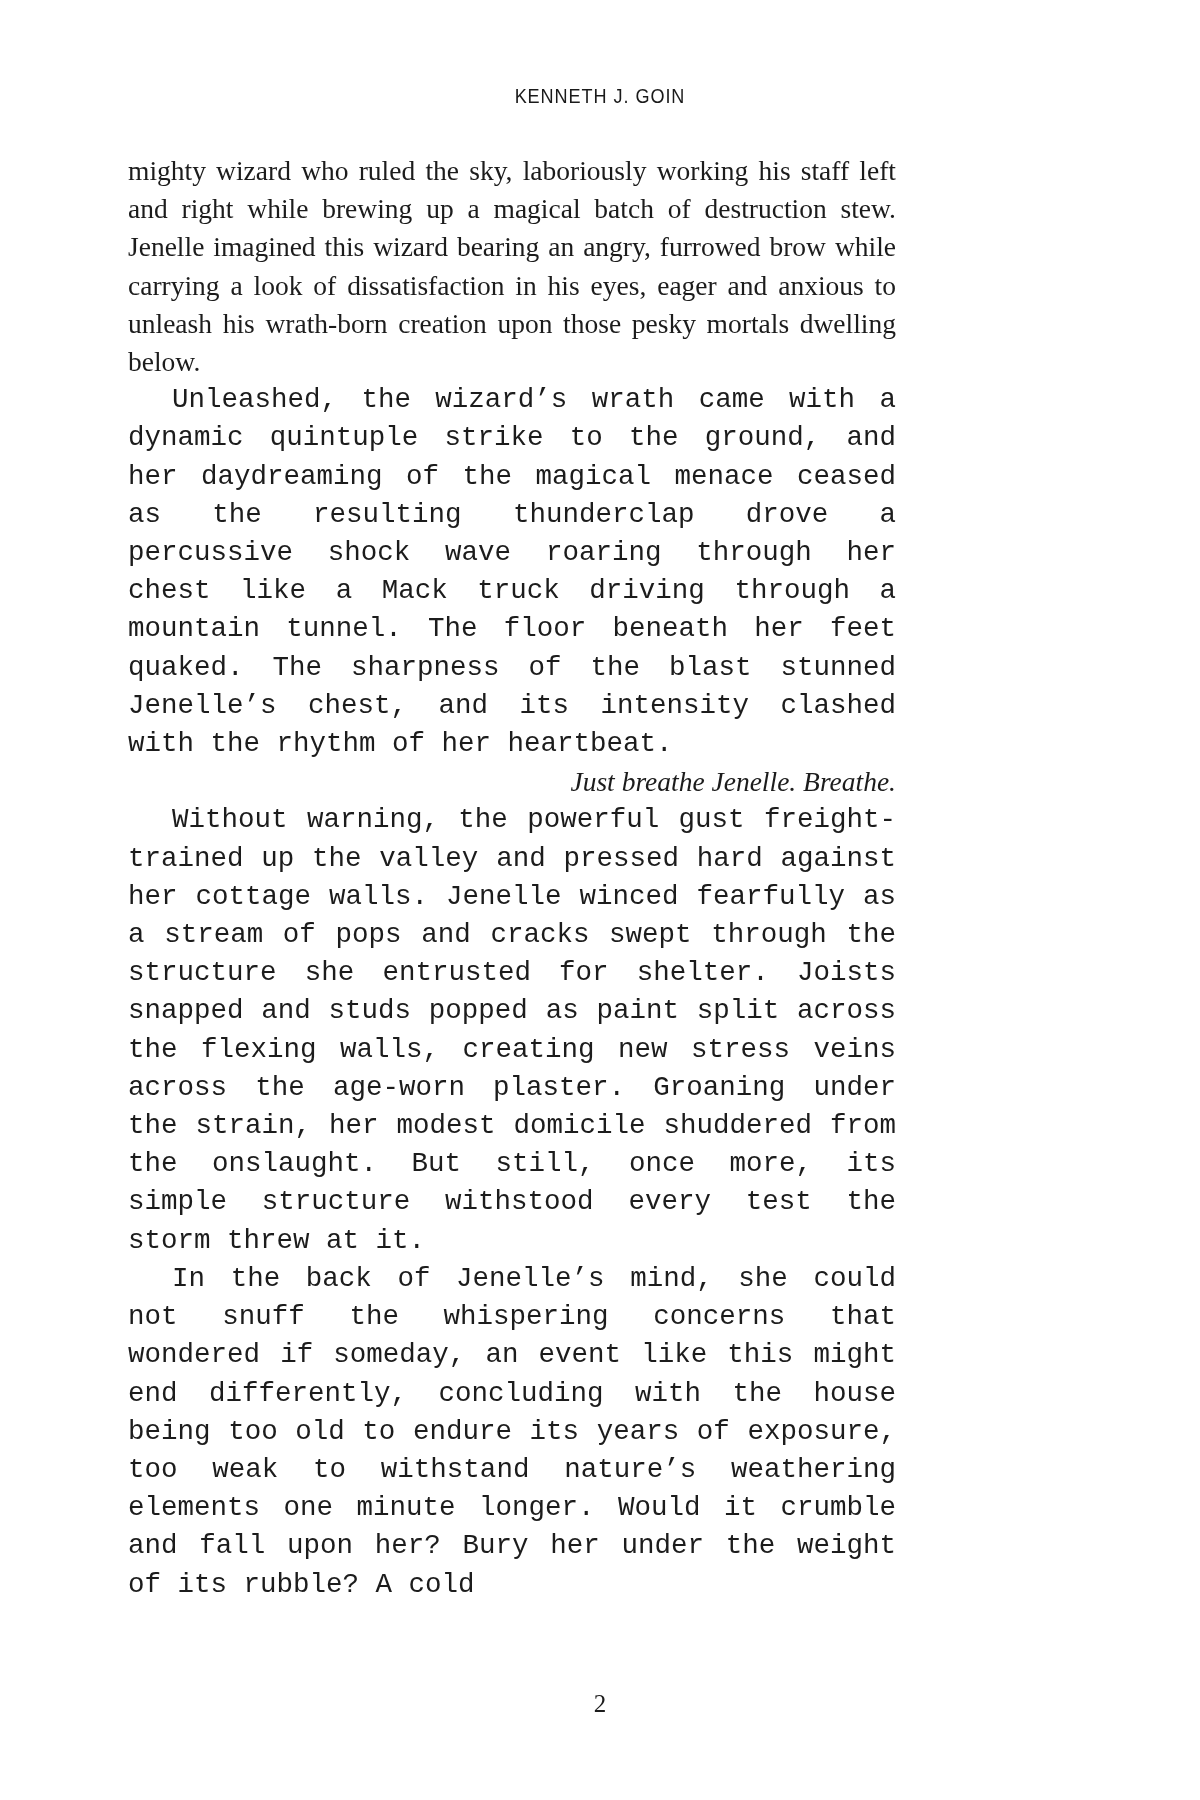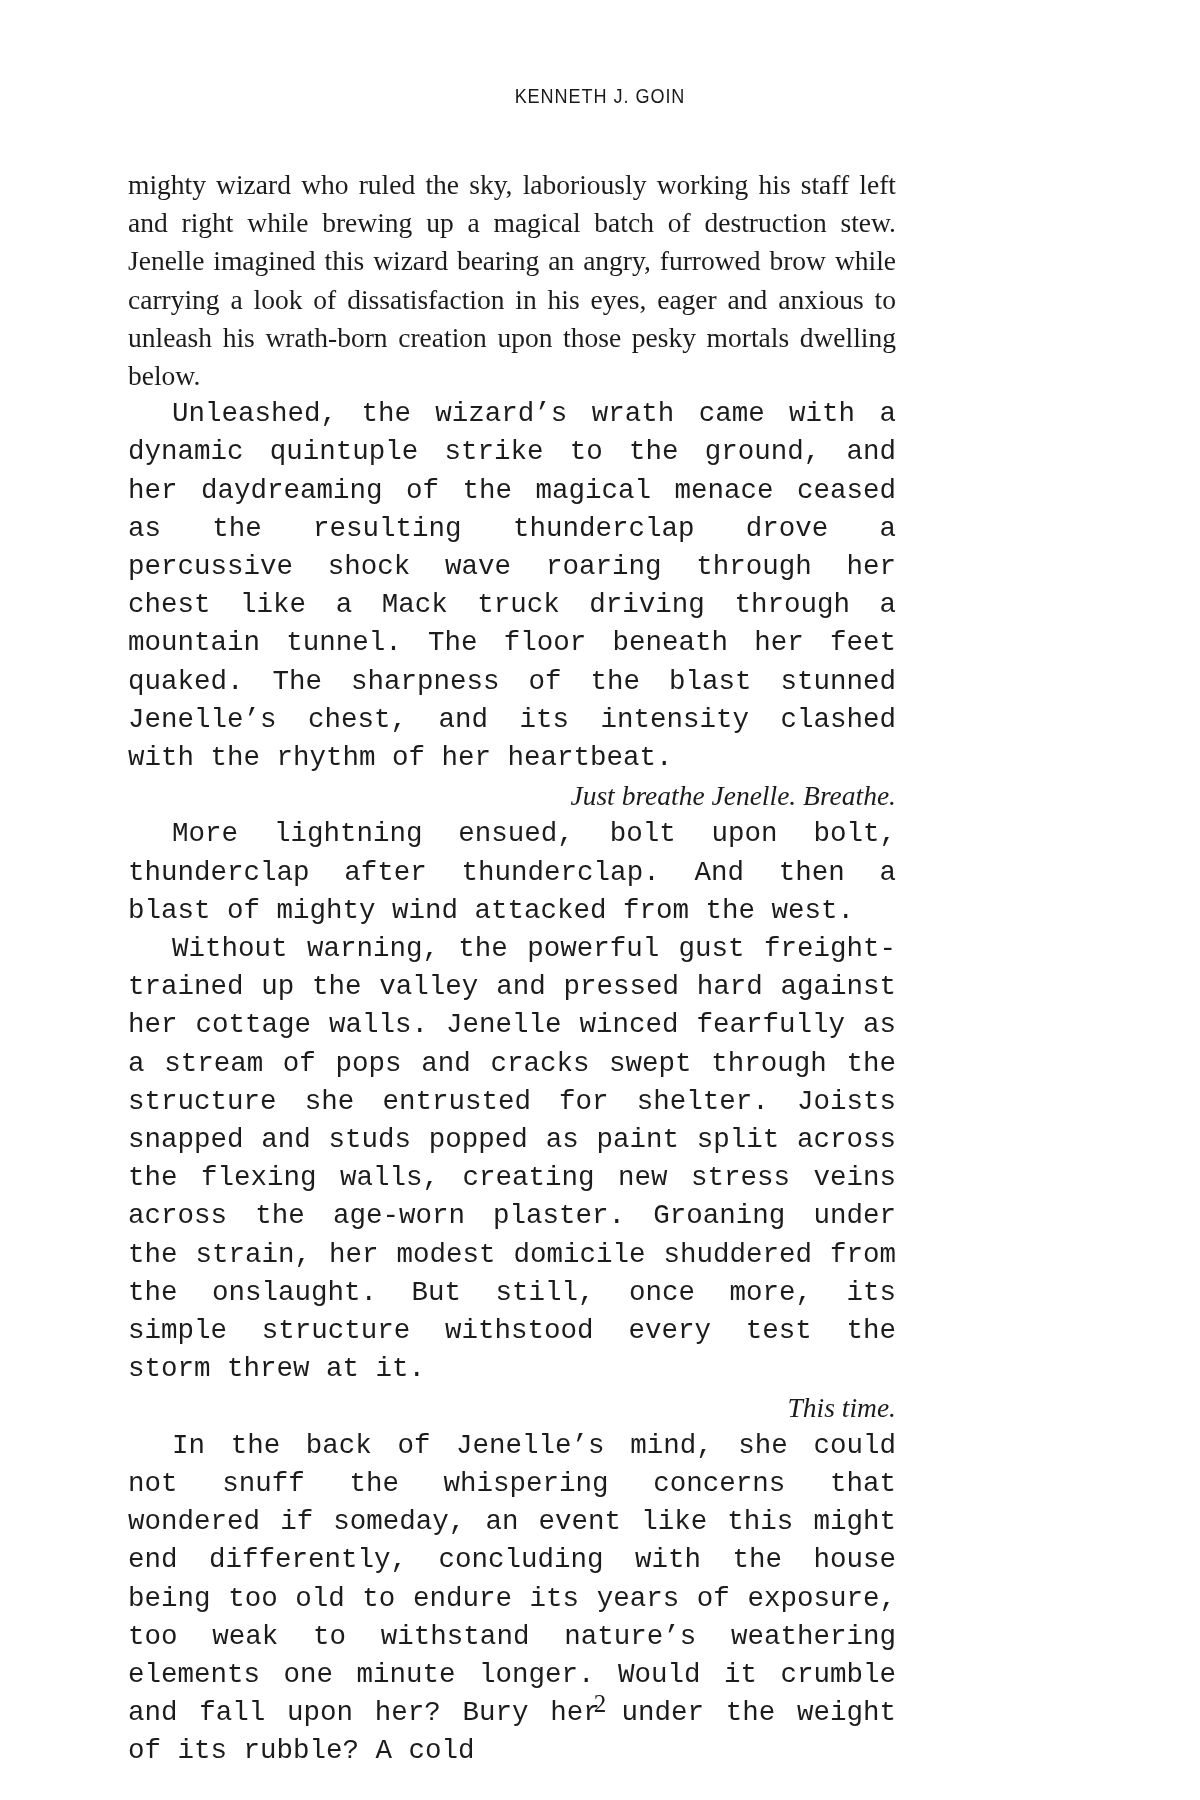--- a/index.html
+++ b/index.html
@@ -31,21 +31,21 @@
     letter-spacing: 1.1px;
     color: #1a1a1a;
     transform: scaleX(0.86);
     transform-origin: center top;
     white-space: nowrap;
   }
 
   
   .text-column {
     position: absolute;
-    top: 166px;
+    top: 152px;
     left: 128px;
     width: 768px;
   }
 
   .para {
     font-family: "Liberation Serif", "DejaVu Serif", serif;
     font-size: 27.5px;
     line-height: 38.2px;
     color: #1c1c1c;
     text-align: justify;
@@ -91,25 +91,23 @@
   <div class="running-head">KENNETH J. GOIN</div>
 
   <div class="text-column">
 
     <p class="para">mighty wizard who ruled the sky, laboriously working his staff left and right while brewing up a magical batch of destruction stew. Jenelle imagined this wizard bearing an angry, furrowed brow while carrying a look of dissatisfaction in his eyes, eager and anxious to unleash his wrath-born creation upon those pesky mortals dwelling below.</p>
 
     <p class="para indent">Unleashed, the wizard’s wrath came with a dynamic quintuple strike to the ground, and her daydreaming of the magical menace ceased as the resulting thunderclap drove a percussive shock wave roaring through her chest like a Mack truck driving through a mountain tunnel. The floor beneath her feet quaked. The sharpness of the blast stunned Jenelle’s chest, and its intensity clashed with the rhythm of her heartbeat.</p>
 
     <p class="para italic-line">Just breathe Jenelle. Breathe.</p>
 
-    <p class="para indent">More lightning ensued, bolt upon bolt, thunderclap after thunderclap. And then a blast of mighty wind attacked from the west.</p>
 
     <p class="para indent">Without warning, the powerful gust freight-trained up the valley and pressed hard against her cottage walls. Jenelle winced fearfully as a stream of pops and cracks swept through the structure she entrusted for shelter. Joists snapped and studs popped as paint split across the flexing walls, creating new stress veins across the age-worn plaster. Groaning under the strain, her modest domicile shuddered from the onslaught. But still, once more, its simple structure withstood every test the storm threw at it.</p>
 
-    <p class="para italic-line">This time.</p>
 
     <p class="para indent">In the back of Jenelle’s mind, she could not snuff the whispering concerns that wondered if someday, an event like this might end differently, concluding with the house being too old to endure its years of exposure, too weak to withstand nature’s weathering elements one minute longer. Would it crumble and fall upon her? Bury her under the weight of its rubble? A cold</p>
 
   </div>
 
   <div class="folio">2</div>
 
 </div>
 
 </body></html>

